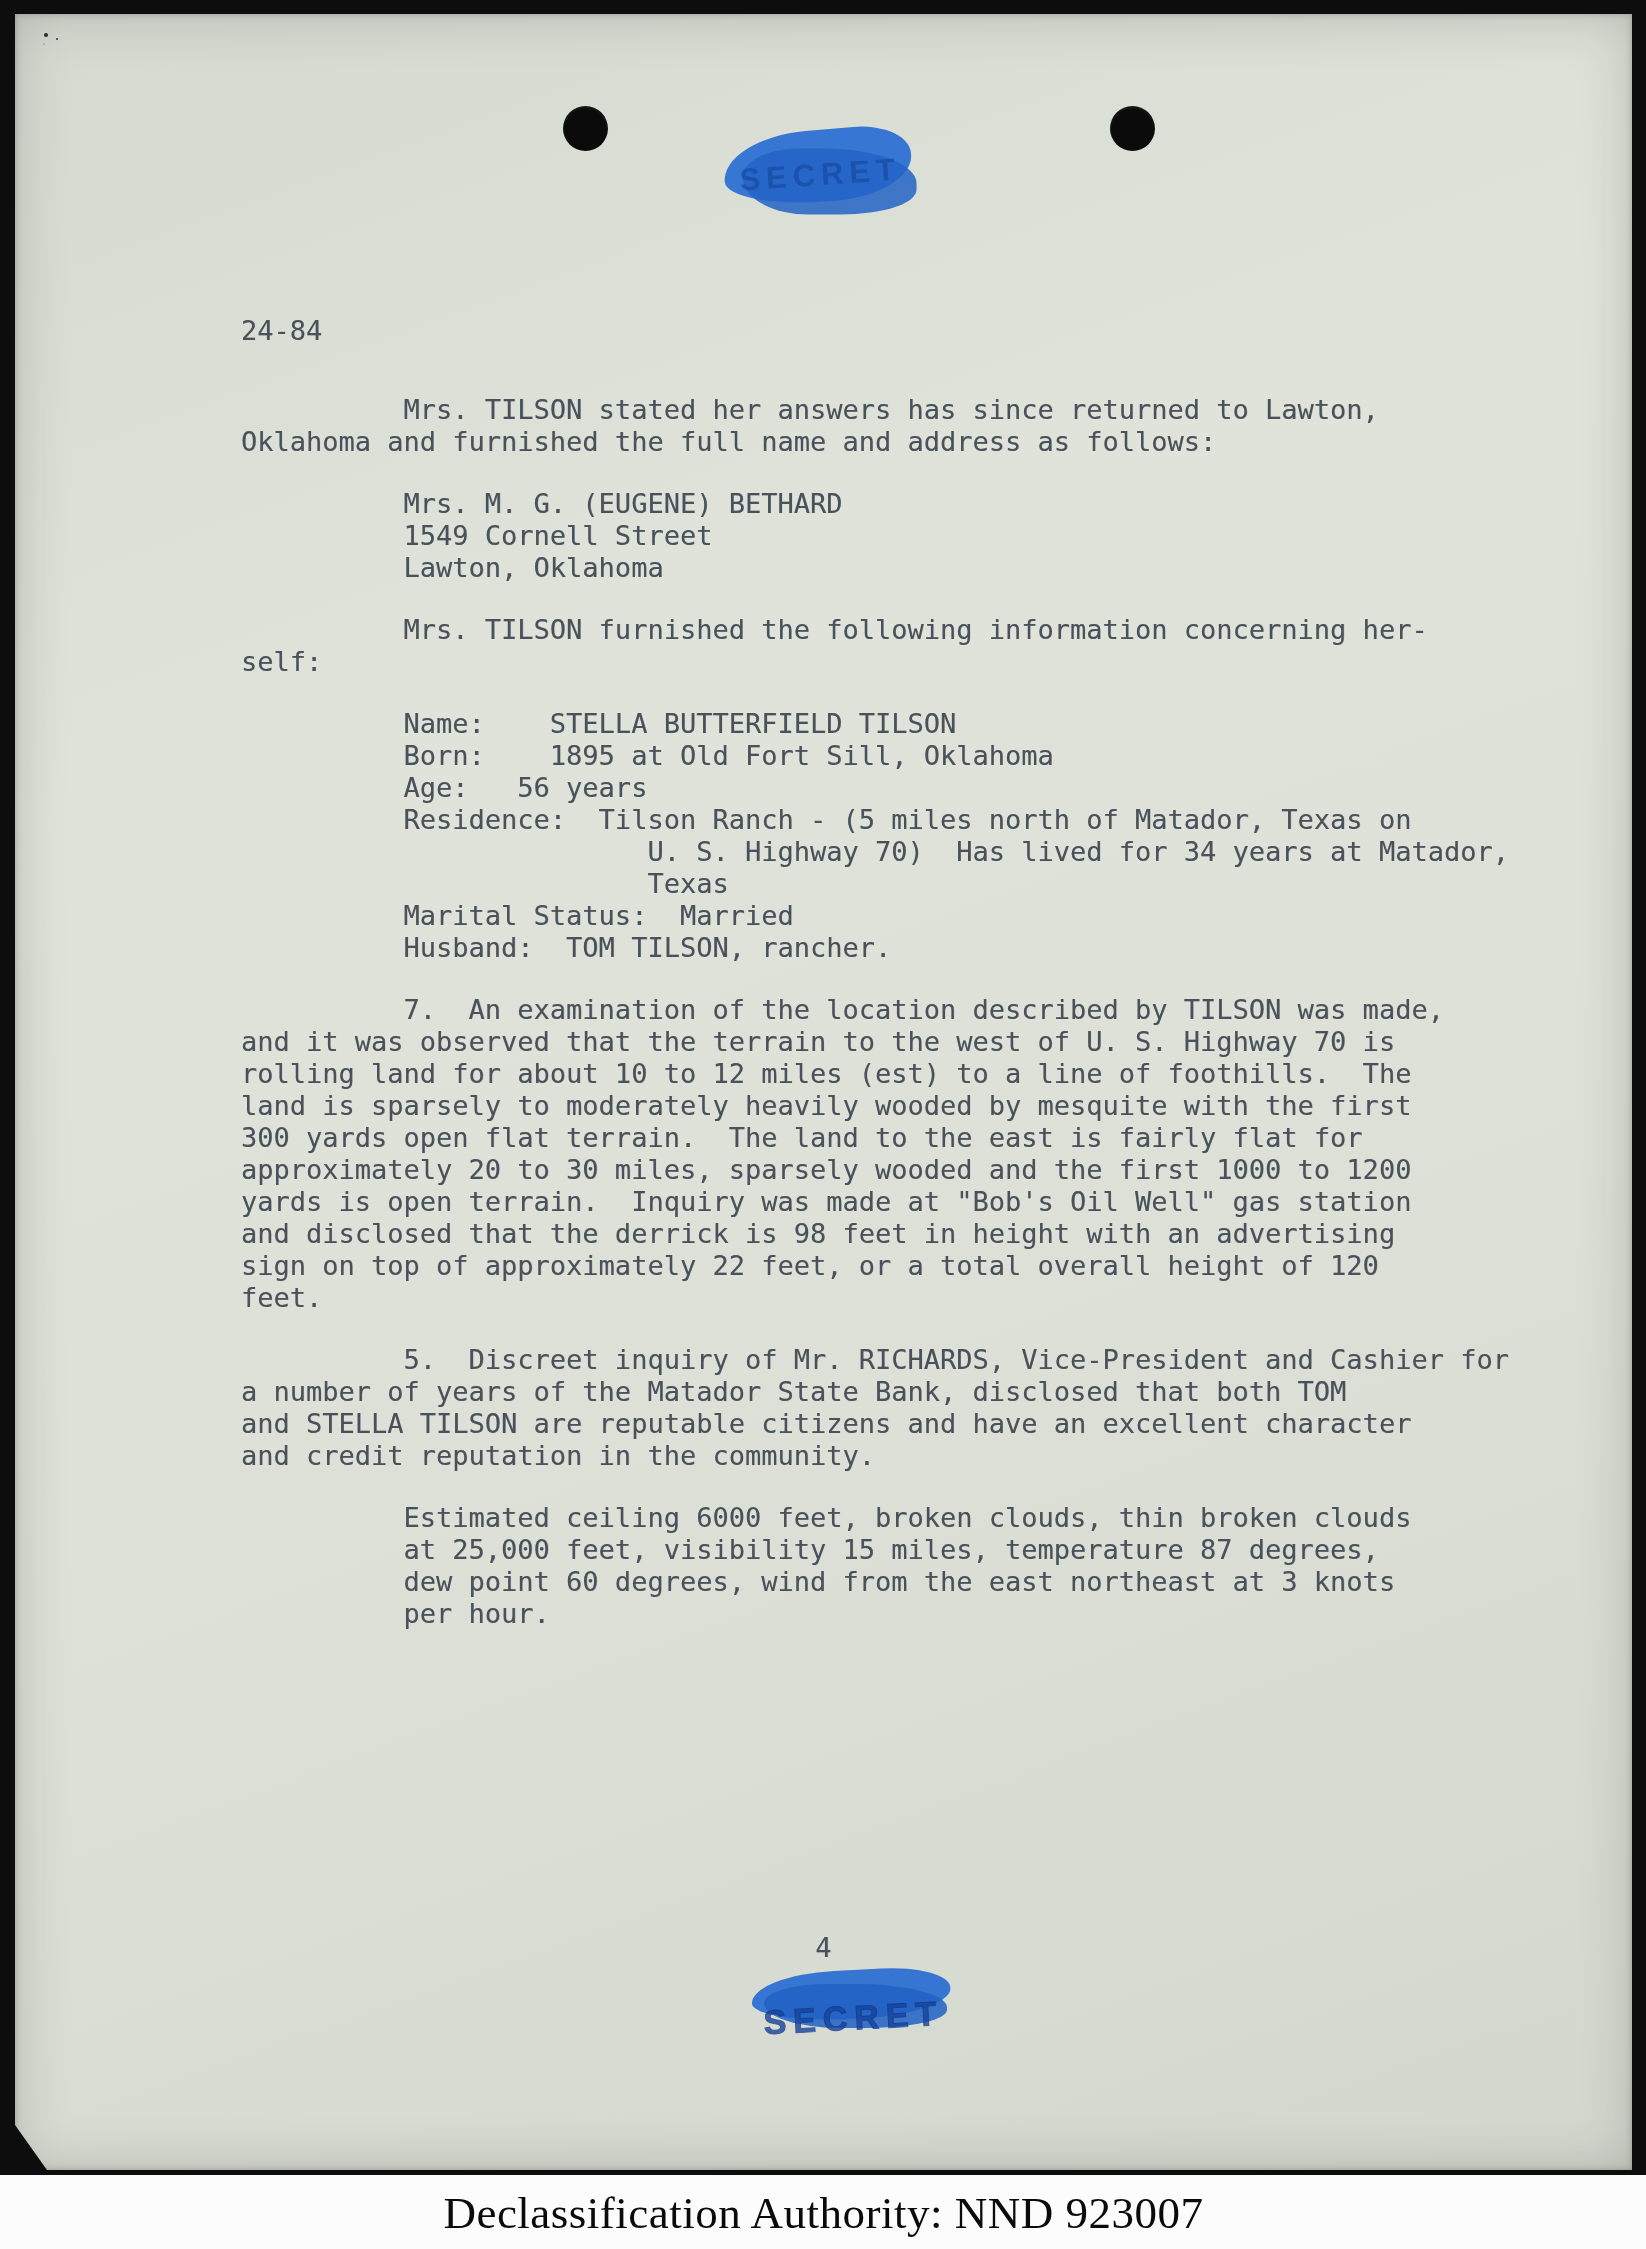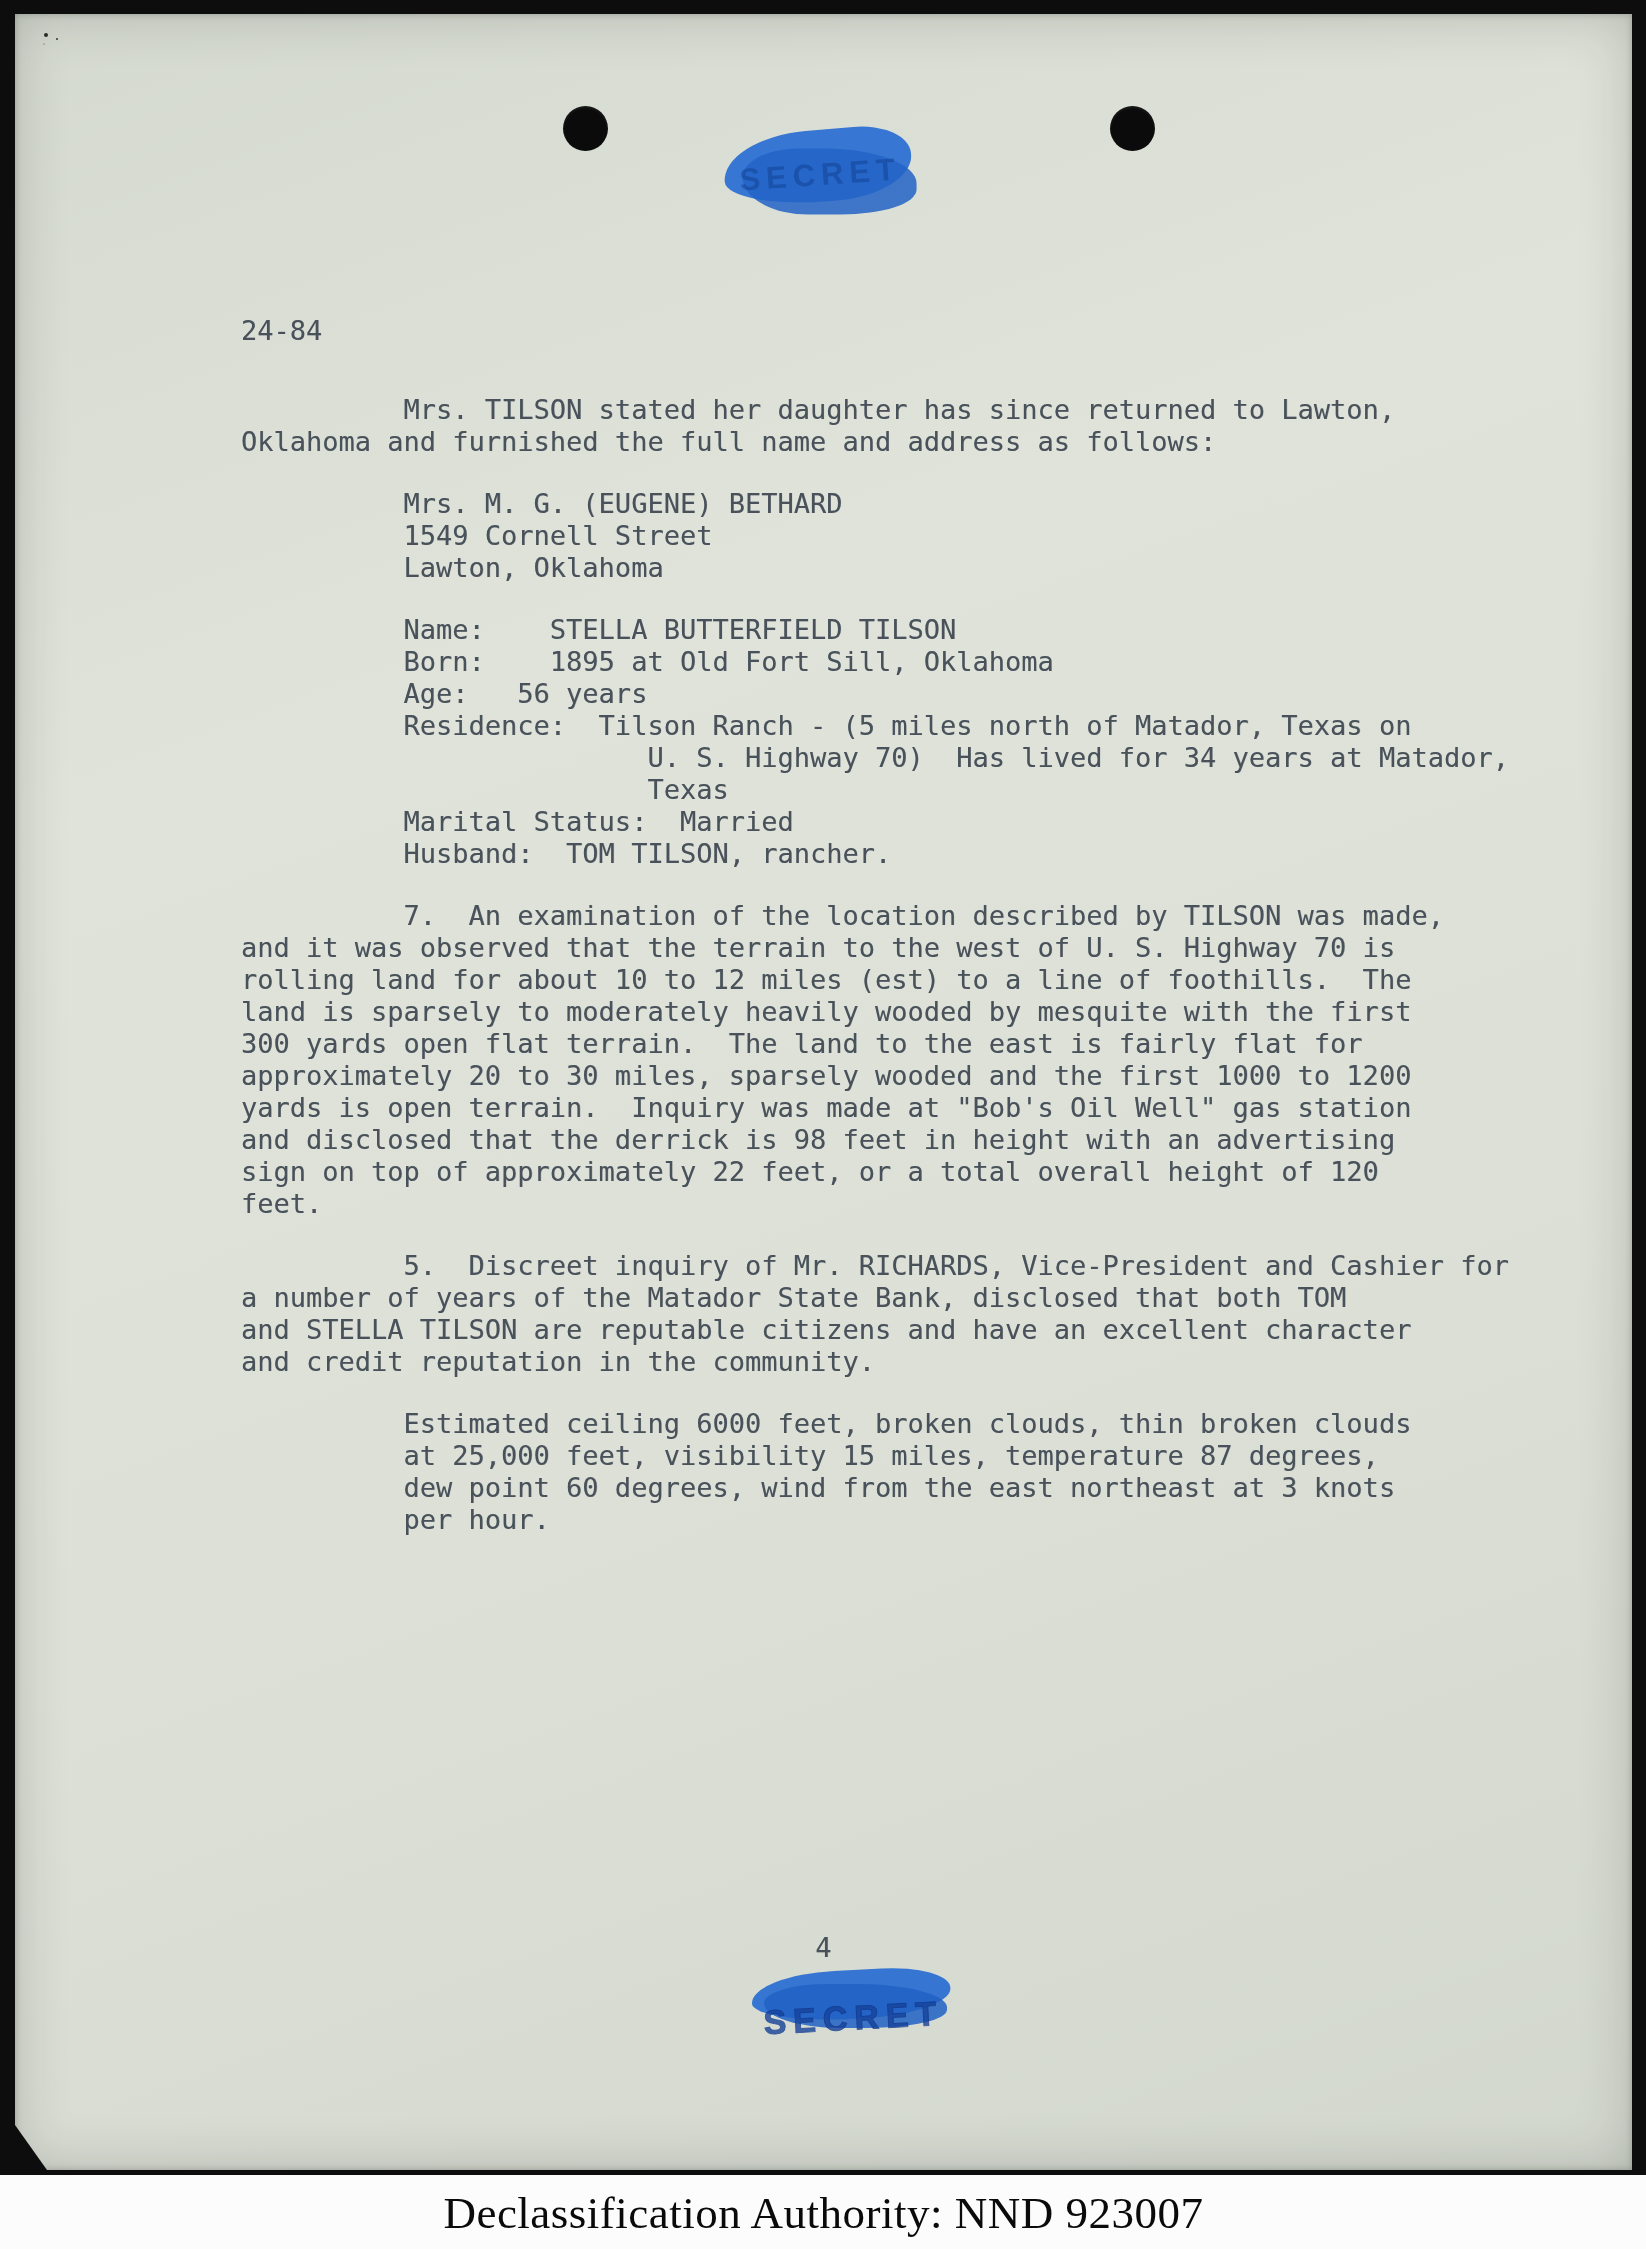--- a/index.html
+++ b/index.html
@@ -139,25 +139,27 @@
     <div class="punch-hole hole-right"></div>
 
     <div class="stamp stamp-top">
       <span class="stamp-word">SECRET</span>
       <span class="marker marker-a"></span>
       <span class="marker marker-b"></span>
     </div>
 
     <div class="text-column">
       <div class="block doc-number">24-84</div>
-      <div class="block">          Mrs. TILSON stated her daughter has since returned to Lawton,
+      <div class="block">          Mrs. TILSON stated her answers has since returned to Lawton,
 Oklahoma and furnished the full name and address as follows:</div>
       <div class="block">          Mrs. M. G. (EUGENE) BETHARD
           1549 Cornell Street
           Lawton, Oklahoma</div>
+      <div class="block">          Mrs. TILSON furnished the following information concerning her-
+self:</div>
       <div class="block">          Name:    STELLA BUTTERFIELD TILSON
           Born:    1895 at Old Fort Sill, Oklahoma
           Age:   56 years
           Residence:  Tilson Ranch - (5 miles north of Matador, Texas on
                          U. S. Highway 70)  Has lived for 34 years at Matador,
                          Texas
           Marital Status:  Married
           Husband:  TOM TILSON, rancher.</div>
       <div class="block">          7.  An examination of the location described by TILSON was made,
 and it was observed that the terrain to the west of U. S. Highway 70 is

